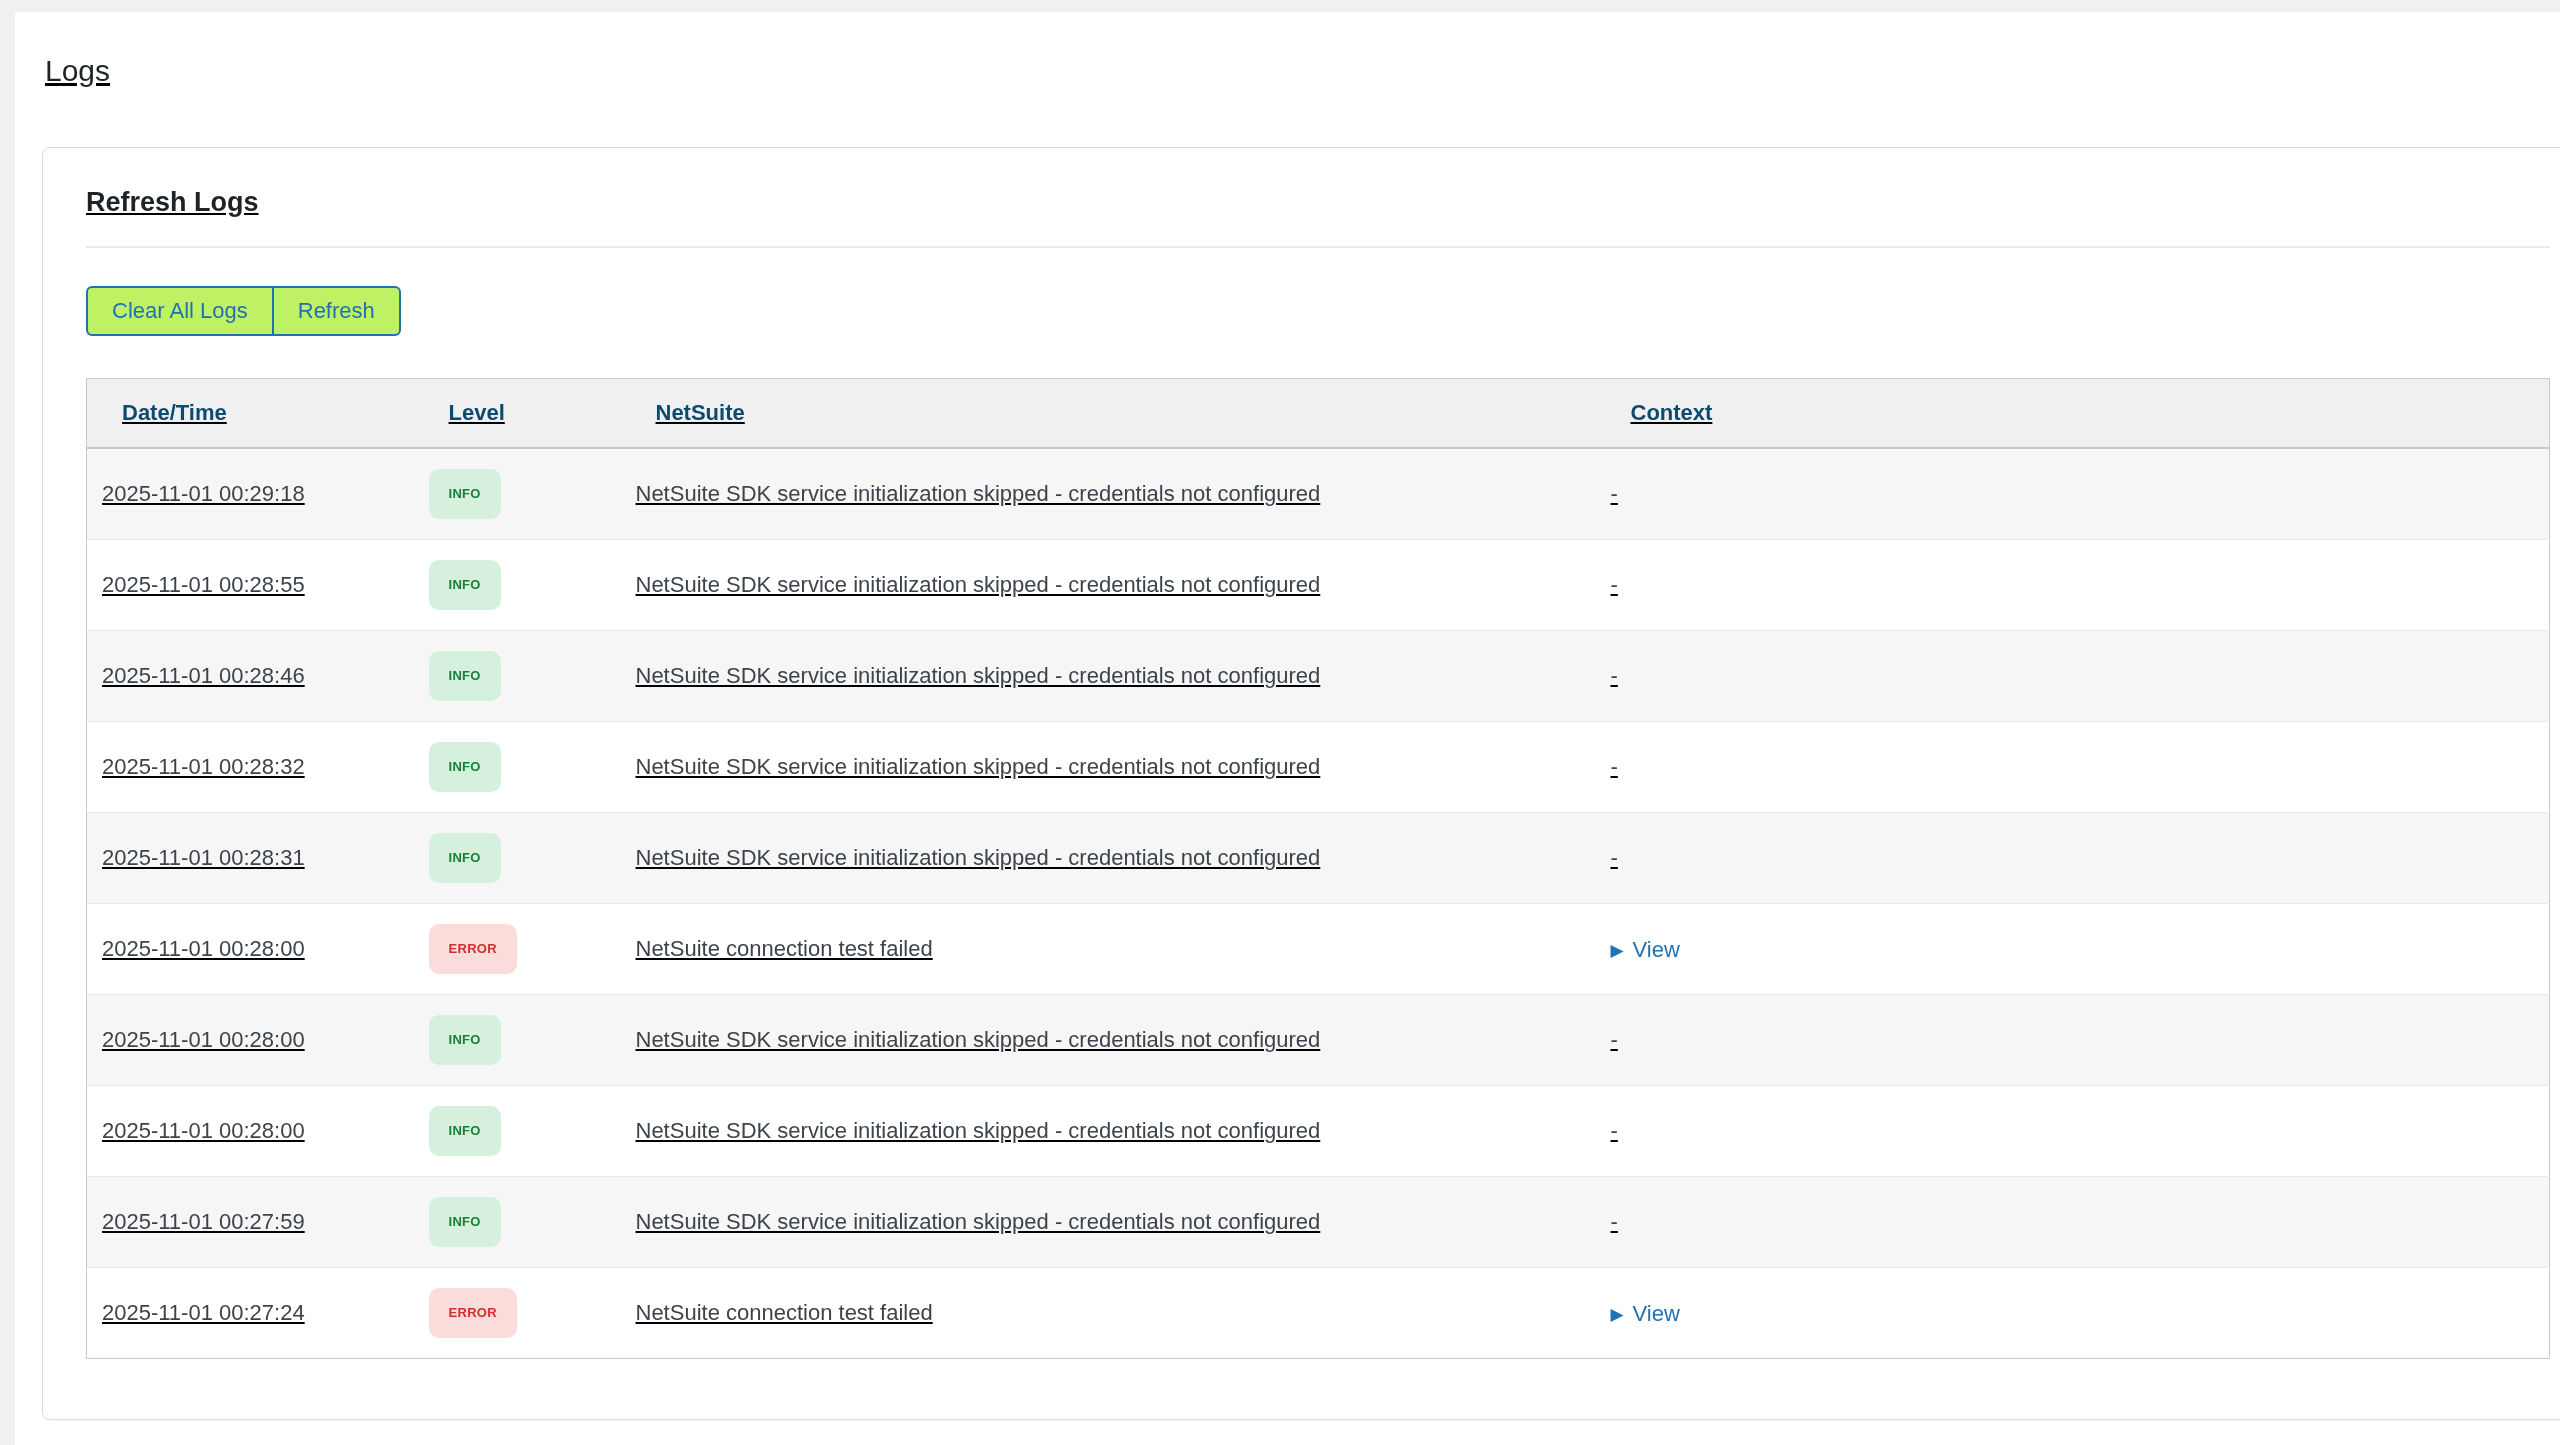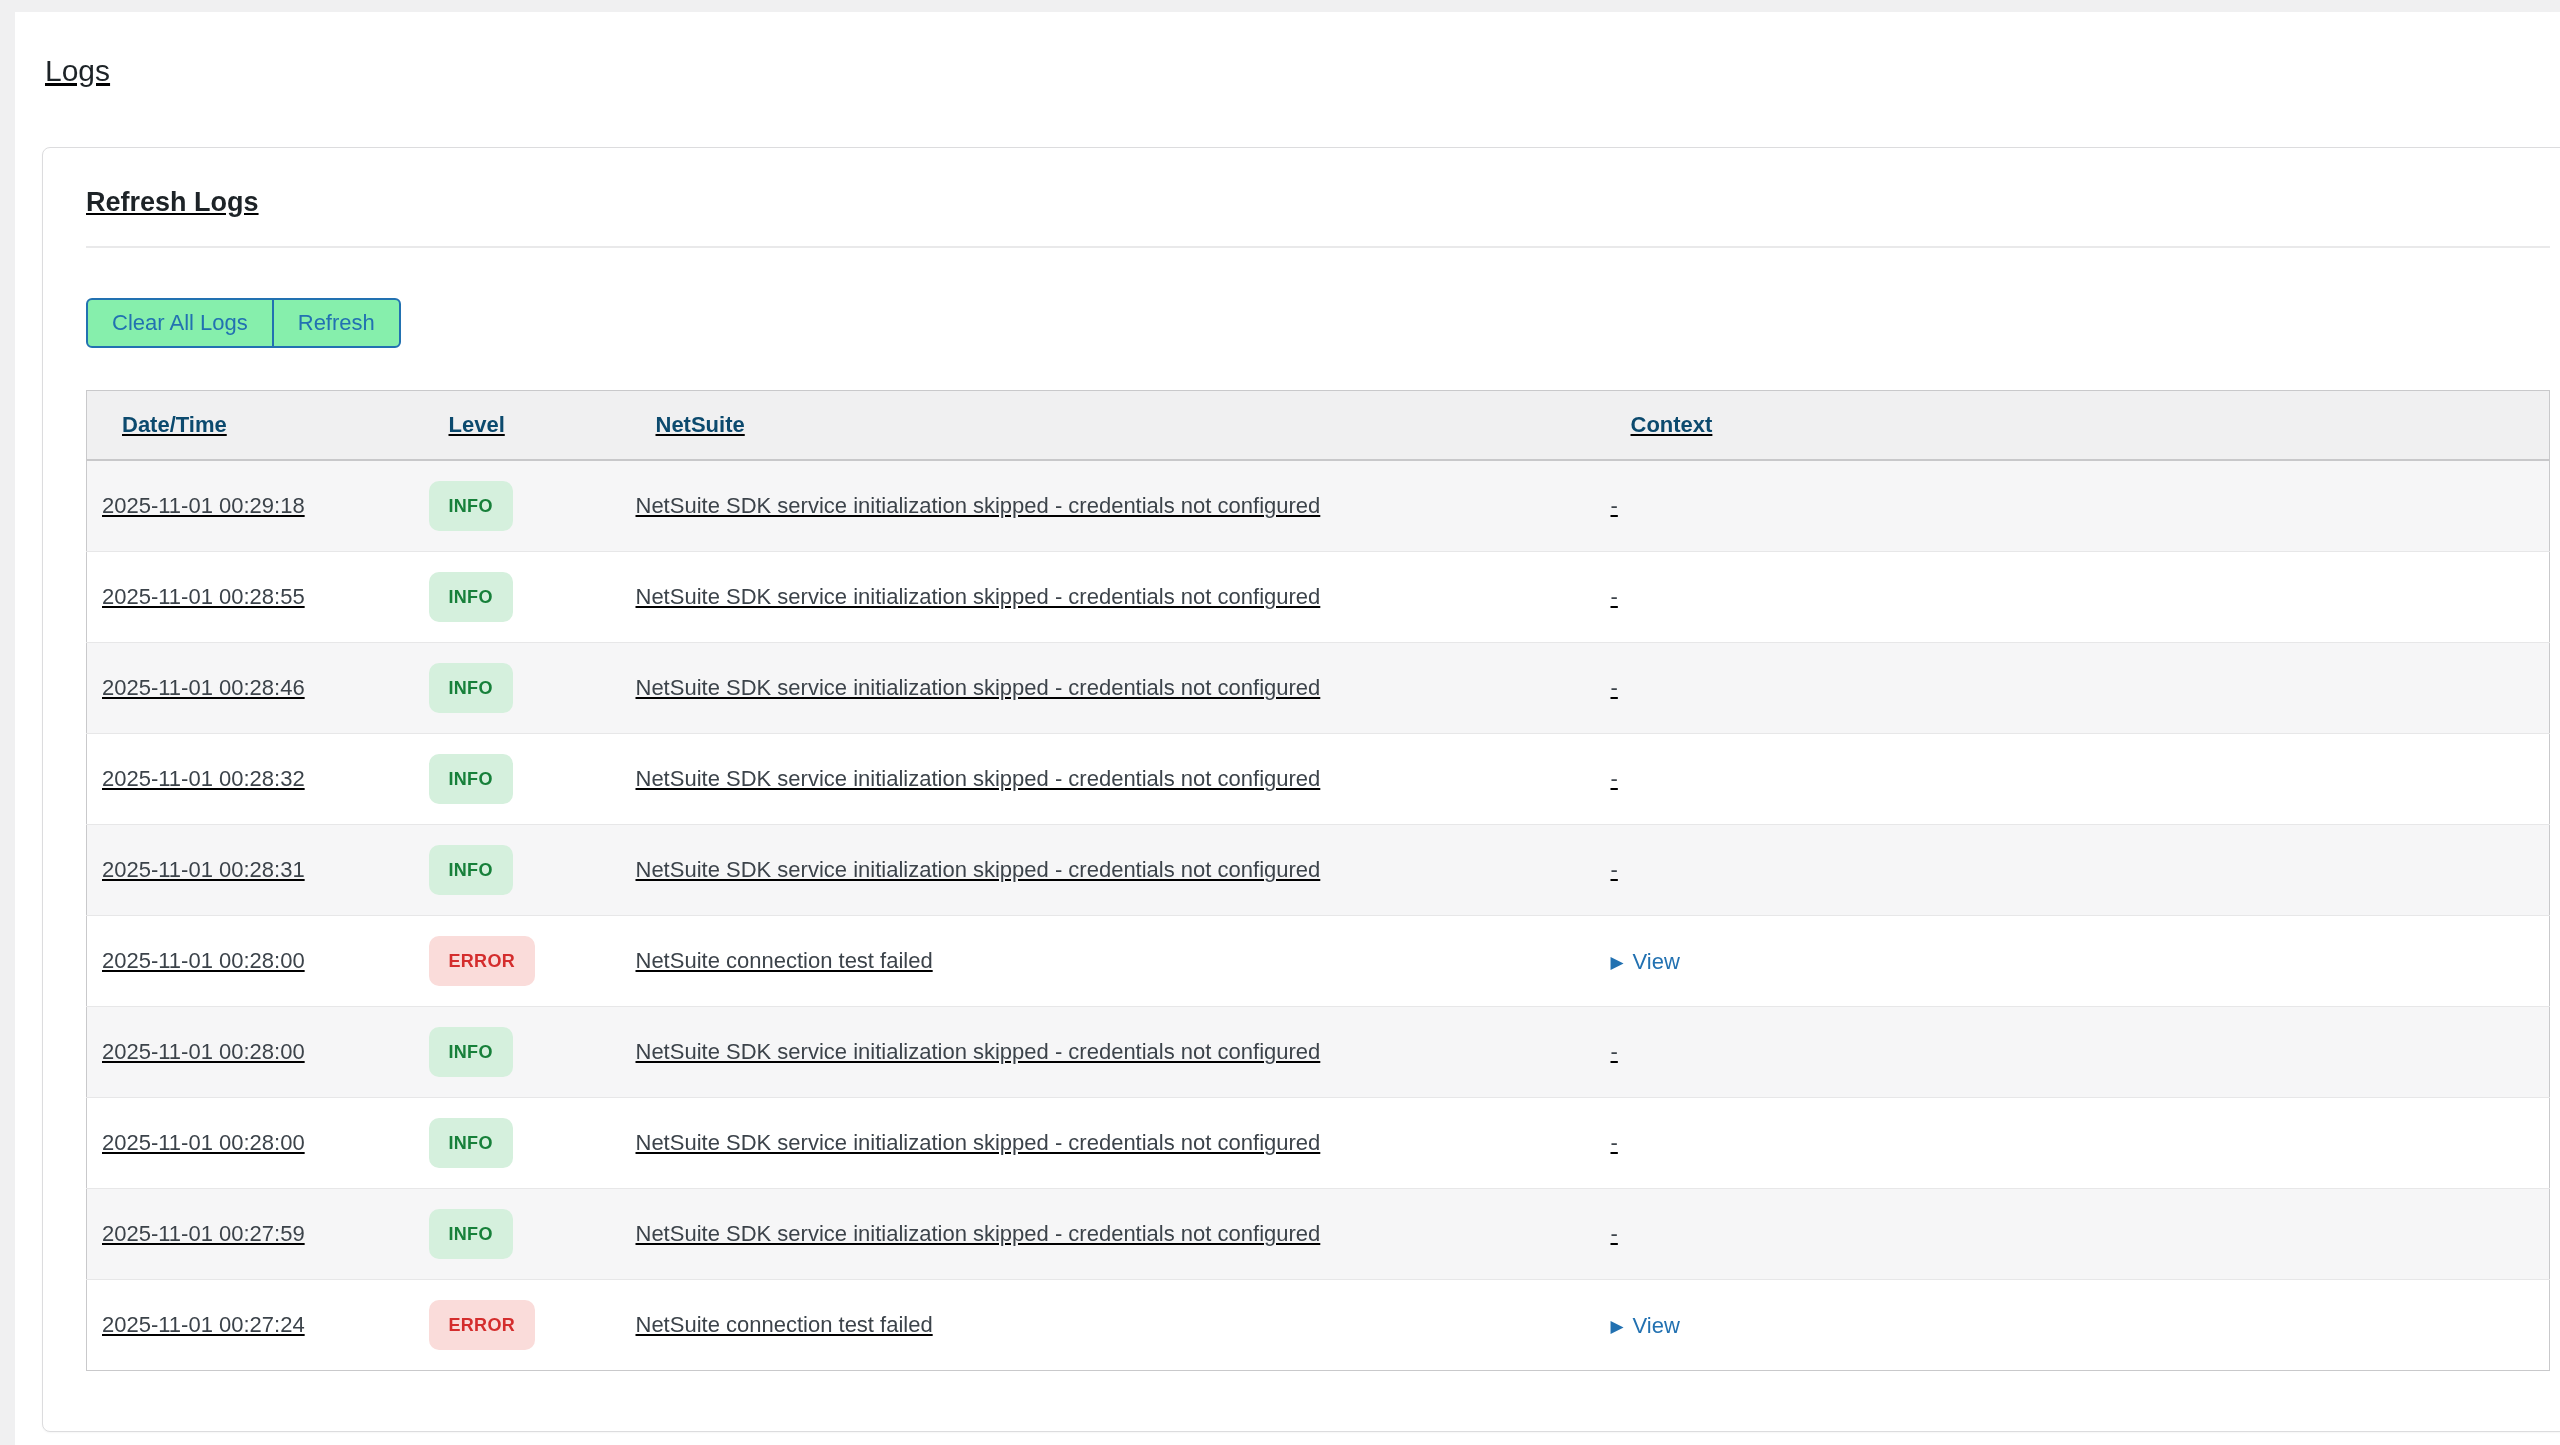--- a/index.html
+++ b/index.html
@@ -48,29 +48,28 @@
     border: none;
     height: 2px;
     background: #e9e9ea;
     margin: 28px 0 0 0;
   }
   .btn-group {
     margin-top: 38px;
     display: inline-flex;
   }
   .btn {
-    background: #86efac;
+    background: #bef264;
     border: 2px solid var(--accent, #2271b1);
     color: var(--accent, #2271b1);
     font-family: inherit;
     font-size: 22px;
     line-height: 26px;
     padding: 10px 24px;
     cursor: pointer;
-    margin-top: 12px;
   }
   .btn.first { border-radius: 6px 0 0 6px; }
   .btn.last  { border-radius: 0 6px 6px 0; margin-left: -2px; }
 
   table.logs {
     margin-top: 42px;
     width: 100%;
     border-collapse: collapse;
     border: 1px solid #c9c9cb;
     table-layout: fixed;
@@ -95,21 +94,21 @@
     line-height: 26px;
     padding: 20px 20px 20px 15px;
     vertical-align: middle;
     border-top: 1px solid #e7e7e8;
   }
   table.logs tbody tr:first-child td { border-top: none; }
   table.logs tbody tr:nth-child(odd)  { background: #f6f6f7; }
   table.logs tbody tr:nth-child(even) { background: #ffffff; }
   .badge {
     display: inline-block;
-    font-size: 18px;
+    font-size: 13px;
     font-weight: 700;
     line-height: 26px;
     padding: 12px 20px;
     border-radius: 10px;
     letter-spacing: 0.3px;
   }
   .badge.info  { background: var(--info-bg, #d5f0dd);  color: var(--info-text, #17803a); }
   .badge.error { background: var(--error-bg, #fadcda); color: var(--error-text, #d42d2d); }
   .view-link {
     color: var(--accent, #2271b1);

